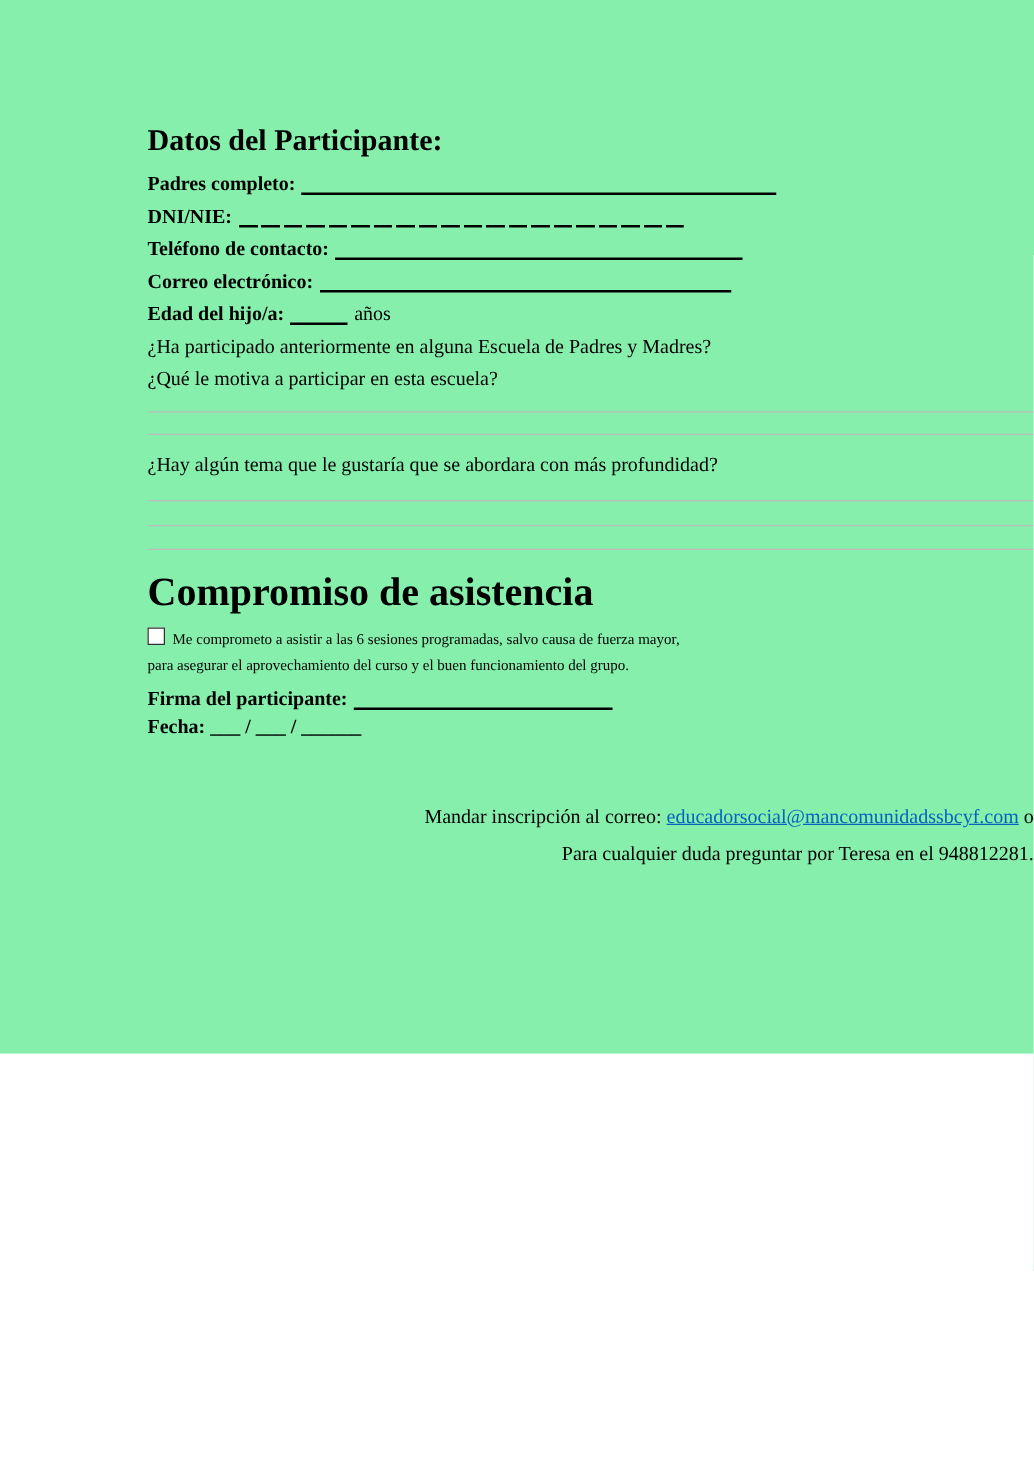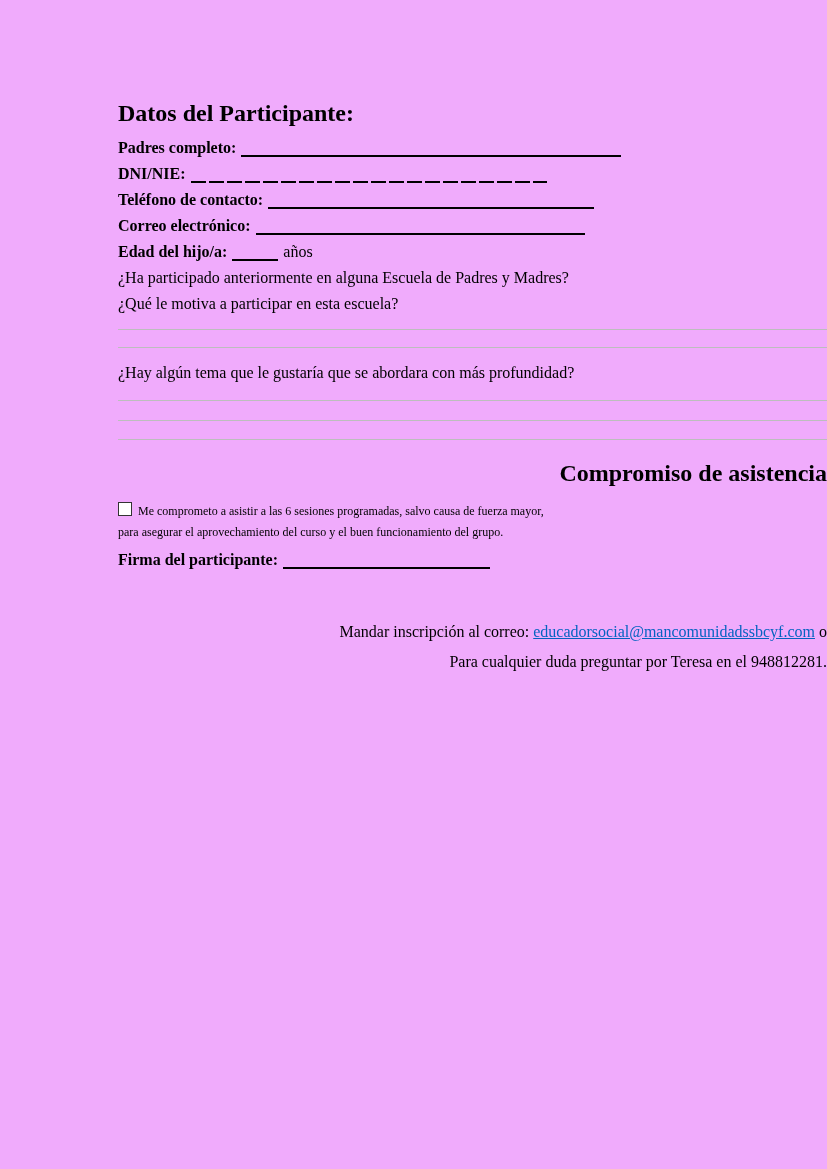--- a/index.html
+++ b/index.html
@@ -3,46 +3,45 @@
 <meta charset="utf-8">
 <style>
   html, body {
     margin: 0;
     padding: 0;
     background: #ffffff;
   }
   .page {
     position: relative;
     width: 827px;
-    height: 1169px;
-    background: #f0abfc;
+    height: 843px;
+    background: #86efac;
     font-family: "Liberation Serif", "DejaVu Serif", serif;
     color: #000000;
     overflow: hidden;
   }
   .content {
     position: absolute;
     left: 118px;
     top: 99px;
     width: 709px;
   }
   h1.doc-title {
     font-size: 24px;
     line-height: 28px;
     font-weight: 700;
     margin: 0 0 8px 0;
     white-space: nowrap;
   }
   h2.doc-subtitle {
-    font-size: 24px;
+    font-size: 32px;
     line-height: 30px;
     font-weight: 700;
     margin: 18px 0 0 0;
     white-space: nowrap;
-    text-align: right;
   }
   .field {
     font-size: 16px;
     line-height: 26px;
     font-weight: 700;
     white-space: nowrap;
   }
   .field .suffix {
     font-weight: 400;
     margin-left: 5px;
@@ -175,20 +174,24 @@
 
     <p class="statement">
       <span class="cbx"></span><span>Me comprometo a asistir a las 6 sesiones programadas, salvo causa de fuerza mayor,</span><br>
       <span>para asegurar el aprovechamiento del curso y el buen funcionamiento del grupo.</span>
     </p>
 
     <div class="sig-row first">
       <span>Firma del participante:</span><span class="blank w-firma"></span>
     </div>
 
+    <div class="sig-row">
+      <span>Fecha:</span>
+      <span>___ / ___ / ______</span>
+    </div>
 
     <div class="footer">
       <div>
         <span>Mandar inscripción al correo:</span>
         <a href="#">educadorsocial@mancomunidadssbcyf.com</a>
         <span>o</span><br>
       </div>
       <div class="contact-line">Para cualquier duda preguntar por Teresa en el 948812281.</div>
     </div>
 

